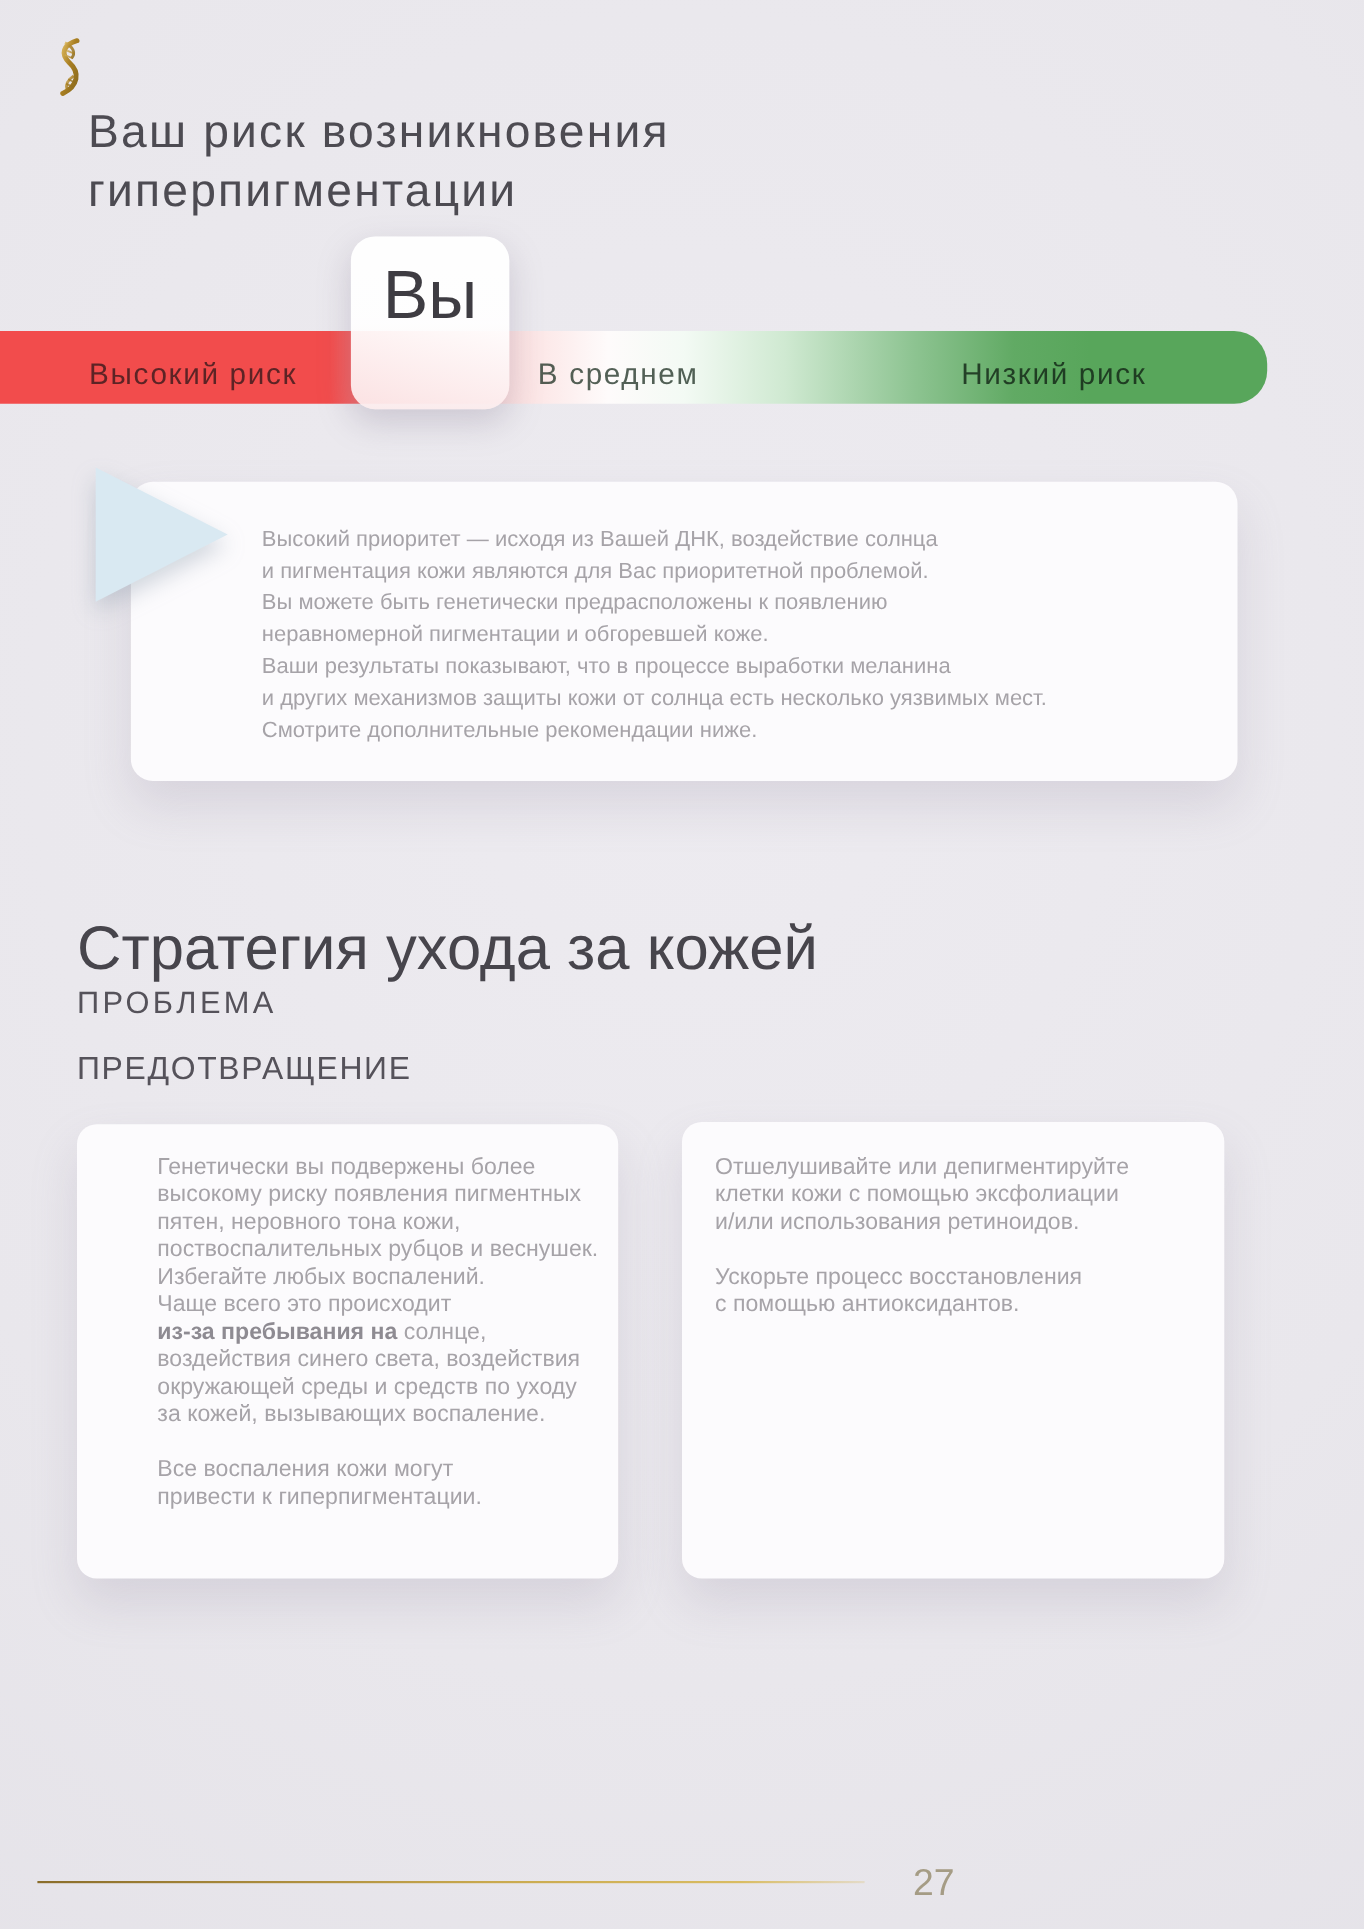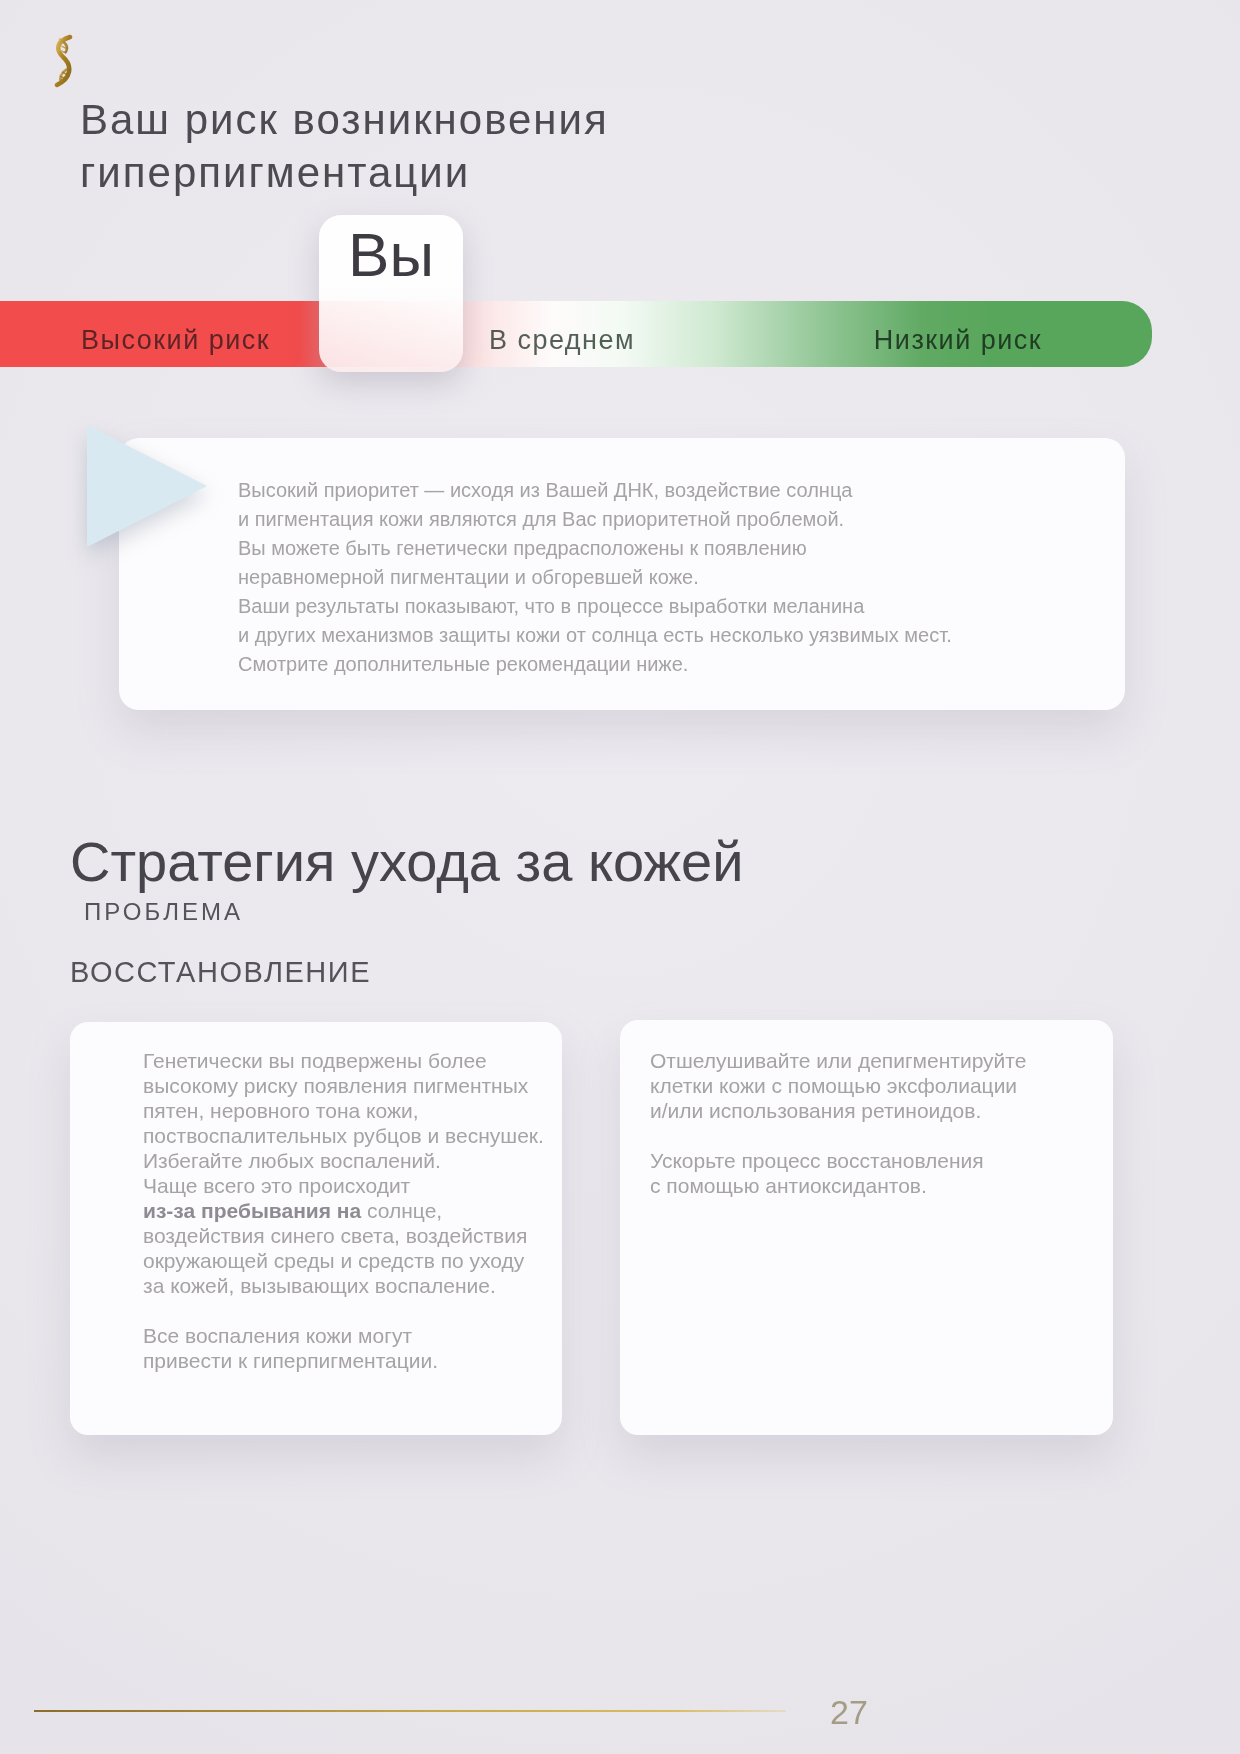--- a/index.html
+++ b/index.html
@@ -40,21 +40,21 @@
   .bar-label.low { left:958px; transform:translateX(-50%); color:rgba(18,38,22,0.82); }
 
   .you-card {
     position:absolute; left:319px; top:215px; width:144px; height:157px;
     border-radius:22px;
     background:linear-gradient(180deg, rgba(255,255,255,0.97) 0%, rgba(255,255,255,0.93) 50%, rgba(252,236,237,0.92) 100%);
     box-shadow:0 12px 30px rgba(125,115,140,0.28);
     z-index:3; text-align:center;
   }
   .you-card .you-text {
-    display:block; padding-top:8px;
+    display:block; padding-top:22px;
     font-size:62px; line-height:64px; font-weight:300; color:#3e3c42;
   }
 
   .pointer { position:absolute; left:84px; top:422px; width:130px; height:130px; z-index:2;
              filter:drop-shadow(0 9px 10px rgba(110,130,150,0.30)); }
 
   .card {
     position:absolute; background:#fcfbfd; border-radius:20px;
     box-shadow:0 22px 44px rgba(140,132,155,0.20);
   }
@@ -63,22 +63,22 @@
     position:absolute; left:238px; top:476px;
     font-size:20px; line-height:29px; color:#a6a3a8; white-space:pre-line;
   }
 
   .section-title {
     position:absolute; left:70px; top:778px;
     font-size:56px; line-height:72px; font-weight:300; color:#47454c;margin-top:48px;
   }
 
   .problem-label {
-    position:absolute; left:84px; top:895px;
-    font-size:24px; line-height:34px; font-weight:300; letter-spacing:3px; color:#55525a;
+    position:absolute; left:70px; top:895px;
+    font-size:28px; line-height:34px; font-weight:300; letter-spacing:3px; color:#55525a;
   }
   .problem-badge {
     position:absolute; left:325px; top:891px; width:370px; height:39px;
     border-radius:13px; background:#fdfdfe;
     box-shadow:0 6px 16px rgba(140,132,155,0.18);
     display:flex; align-items:center; justify-content:center;
   }
   .problem-badge span {
     font-size:28px; font-weight:300; letter-spacing:2px; color:#4e4b52; white-space:nowrap;
   }
@@ -151,21 +151,21 @@
 Вы можете быть генетически предрасположены к появлению
 неравномерной пигментации и обгоревшей коже.
 Ваши результаты показывают, что в процессе выработки меланина
 и других механизмов защиты кожи от солнца есть несколько уязвимых мест.
 Смотрите дополнительные рекомендации ниже.</div>
 
   <div class="section-title">Стратегия ухода за кожей</div>
 
   <div class="problem-label">ПРОБЛЕМА</div>
 
-  <div class="col-title left">ВОССТАНОВЛЕНИЕ</div>
+  <div class="col-title left">ПРЕДОТВРАЩЕНИЕ</div>
 
   <div class="card prevention-card"></div>
   <div class="card-text left"><span>Генетически вы подвержены более
 высокому риску появления пигментных
 пятен, неровного тона кожи,
 поствоспалительных рубцов и веснушек.
 Избегайте любых воспалений.
 Чаще всего это происходит
 </span><span class="em">из-за пребывания на</span><span> солнце,
 воздействия синего света, воздействия

